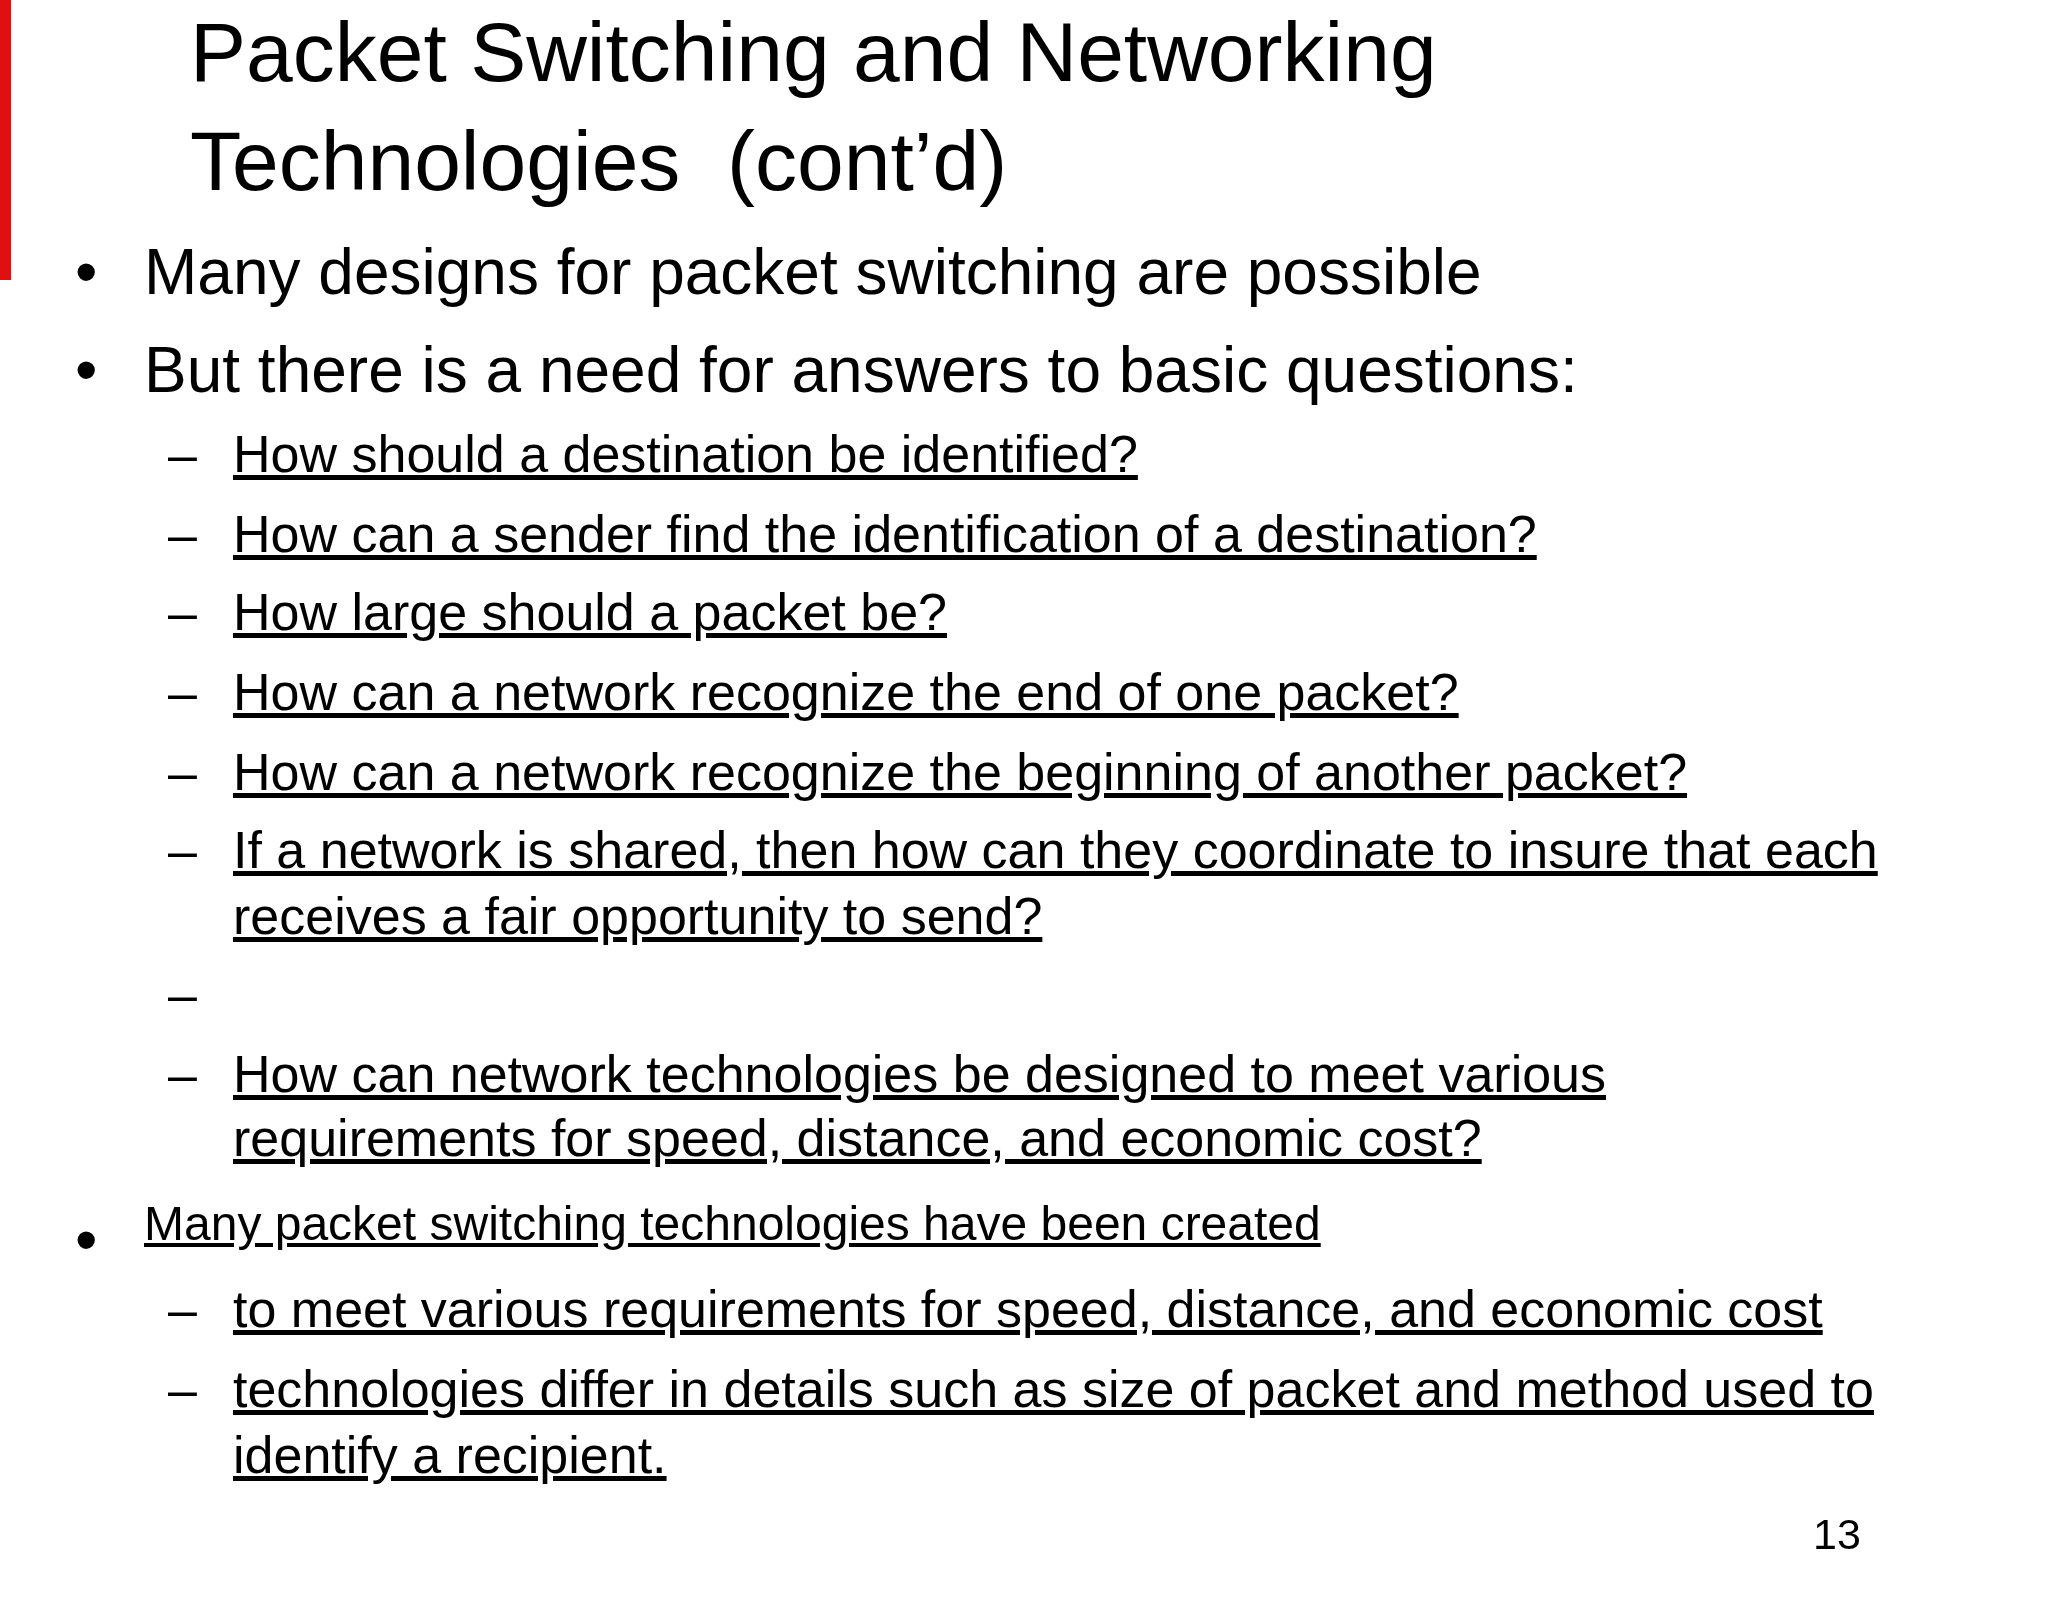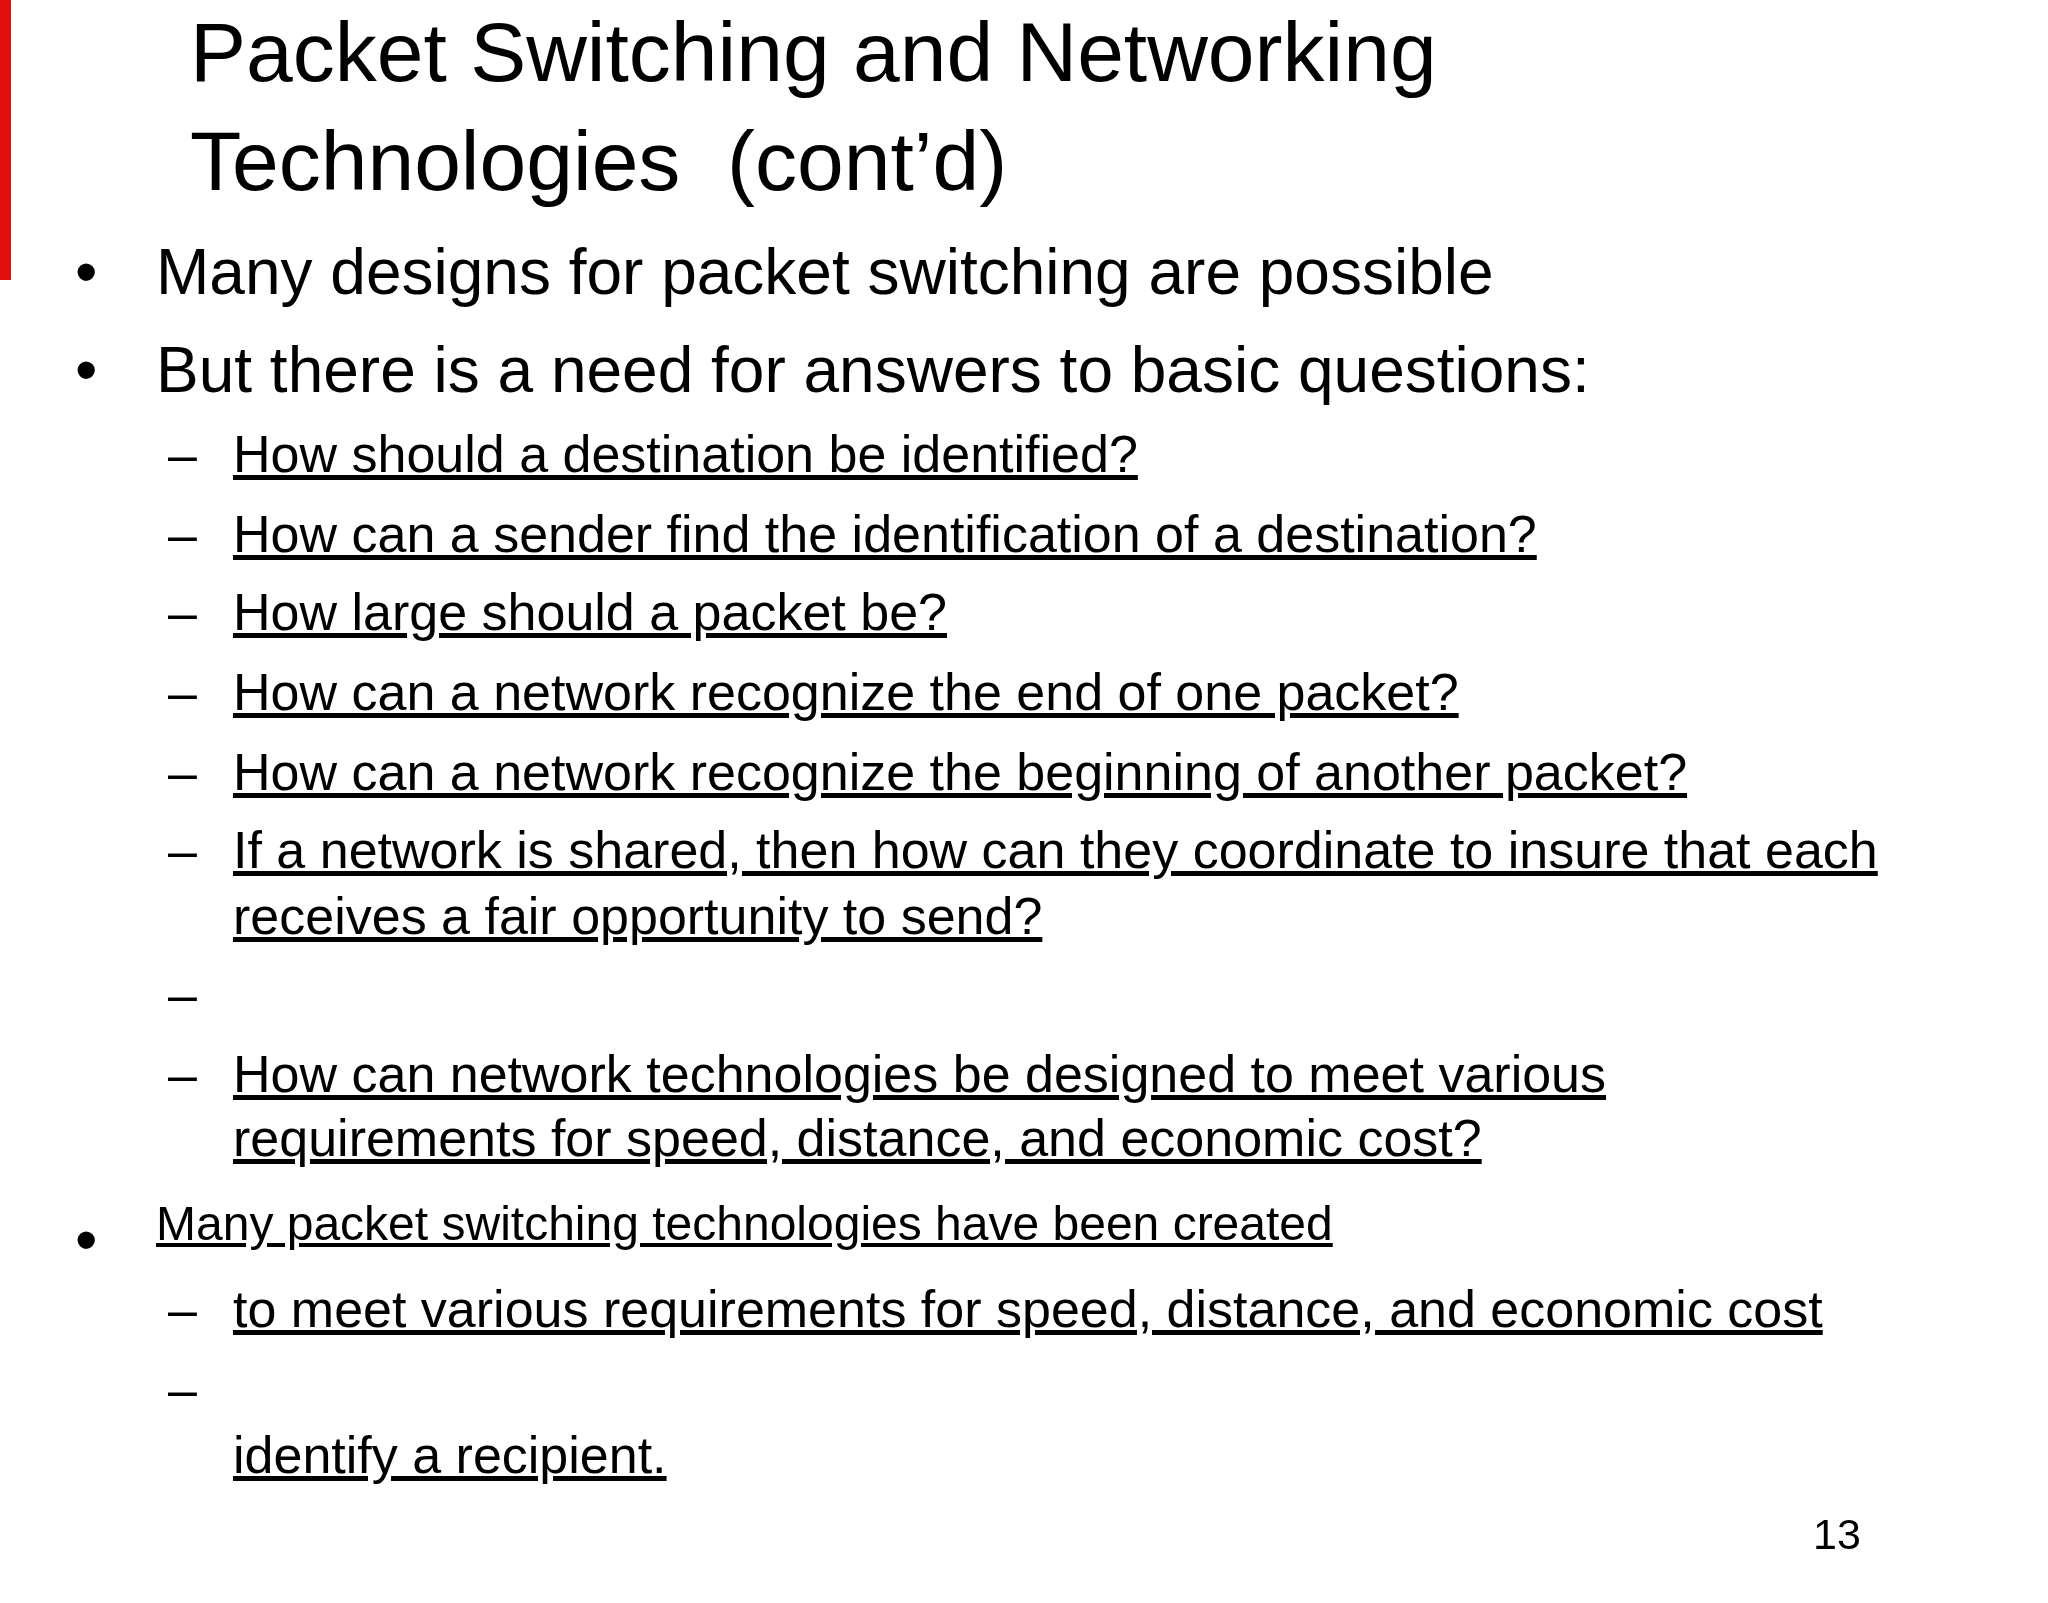--- a/index.html
+++ b/index.html
@@ -22,21 +22,21 @@
     left: 190px;
     width: 1356px;
     text-align: left;
     font-size: 84px;
   }
   .l1-text   { font-size: 64px; }
   .l1b-text  { font-size: 48px; text-decoration: underline; }
   .l2-text   { font-size: 52px; text-decoration: underline; }
   .l1-marker { font-size: 64px; left: 75px; }
   .l2-marker { font-size: 52px; left: 168px; }
-  .l1-indent { left: 156px; text-align: center; }
+  .l1-indent { left: 144px; text-align: center; }
   .l2-indent { left: 233px; }
   .accent-bar {
     position: absolute;
     left: 0;
     top: 0;
     width: 11px;
     height: 280px;
   }
   .page-number {
     position: absolute;
@@ -86,17 +86,18 @@
   <div class="line l2-text l2-indent" style="top: 1107px">requirements for speed, distance, and economic cost?</div>
   <div class="line l2-text l2-indent" style="top: 1043px">How can network technologies be designed to meet various</div>
 
   <div class="line l1-marker" style="top: 1202px">•</div>
   <div class="line l1b-text l1-indent" style="top: 1195px">Many packet switching technologies have been created</div>
 
   <div class="line l2-marker" style="top: 1278px">–</div>
   <div class="line l2-text l2-indent" style="top: 1278px">to meet various requirements for speed, distance, and economic cost</div>
 
   <div class="line l2-marker" style="top: 1358px">–</div>
+  <div class="line l2-text l2-indent" style="top: 1358px">technologies differ in details such as size of packet and method used to</div>
   <div class="line l2-text l2-indent" style="top: 1424px">identify a recipient.</div>
 
   <div class="page-number">13</div>
 
 </div>
 
 </body></html>

